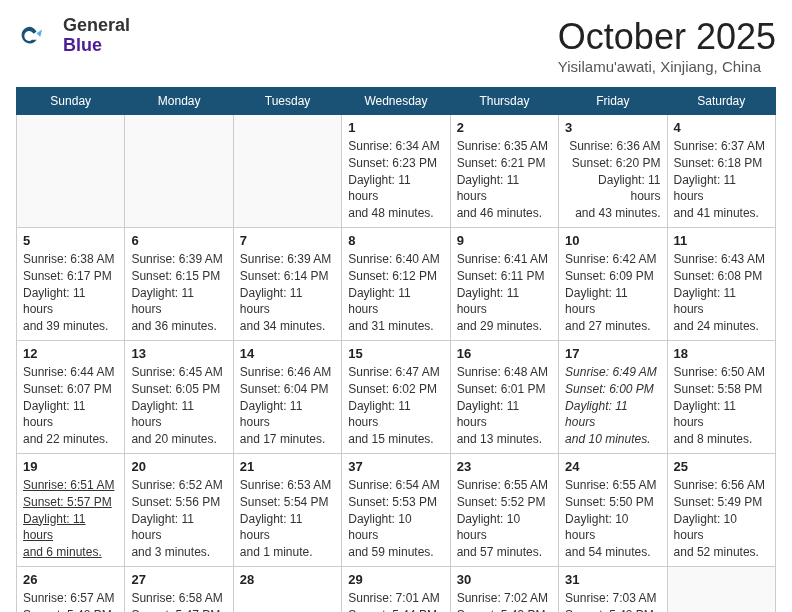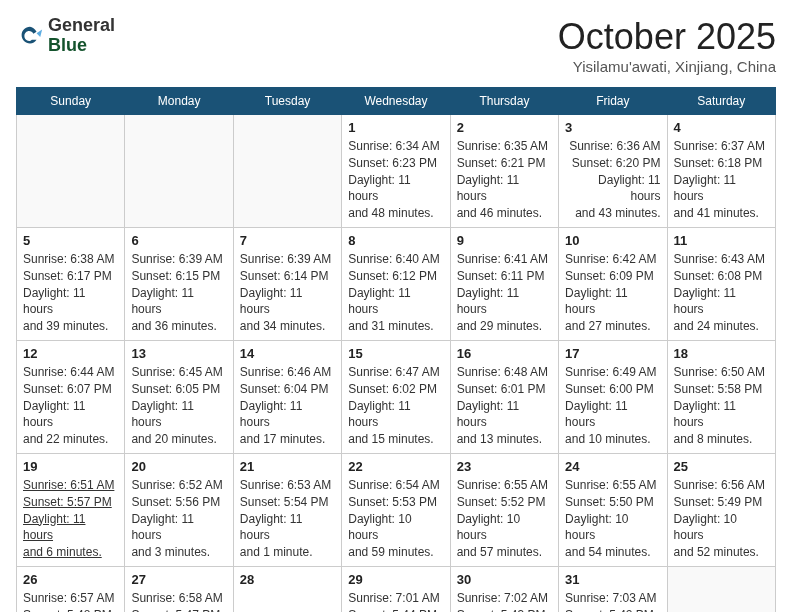--- a/index.html
+++ b/index.html
@@ -12,35 +12,35 @@
     }
     .header {
       display: flex;
       justify-content: space-between;
       align-items: flex-start;
       margin-bottom: 12px;
     }
     .logo {
       display: flex;
       align-items: center;
-      gap: 4px;
+      gap: 19px;
     }
     .logo-text {
       font-size: 18px;
       font-weight: bold;
       line-height: 1.1;
     }
     .logo-general { color: #333; }
-    .logo-blue { color: #14532d; }
+    .logo-blue { color: #4c1d95; }
     .logo-icon {
       width: 28px;
       height: 28px;
     }
     .title-block {
-      text-align: right;
+      text-align: left;
     }
     .month-title {
       font-size: 36px;
       font-weight: normal;
       color: #222;
     }
     .location {
       font-size: 15px;
       color: #555;
     }
@@ -232,21 +232,21 @@
         </td>
         <td>
           <div class="day-number">16</div>
           <div class="day-info" style="white-space: pre-line;">Sunrise: 6:48 AM
 Sunset: 6:01 PM
 Daylight: 11 hours
 and 13 minutes.</div>
         </td>
         <td>
           <div class="day-number">17</div>
-          <div class="day-info" style="white-space: pre-line;">Sunrise: 6:49 AM
+          <div class="day-info" style="white-space: pre-line; font-style: italic;">Sunrise: 6:49 AM
 Sunset: 6:00 PM
 Daylight: 11 hours
 and 10 minutes.</div>
         </td>
         <td>
           <div class="day-number">18</div>
           <div class="day-info" style="white-space: pre-line;">Sunrise: 6:50 AM
 Sunset: 5:58 PM
 Daylight: 11 hours
 and 8 minutes.</div>
@@ -268,21 +268,21 @@
 and 3 minutes.</div>
         </td>
         <td>
           <div class="day-number">21</div>
           <div class="day-info" style="white-space: pre-line;">Sunrise: 6:53 AM
 Sunset: 5:54 PM
 Daylight: 11 hours
 and 1 minute.</div>
         </td>
         <td>
-          <div class="day-number">22</div>
+          <div class="day-number">37</div>
           <div class="day-info" style="white-space: pre-line;">Sunrise: 6:54 AM
 Sunset: 5:53 PM
 Daylight: 10 hours
 and 59 minutes.</div>
         </td>
         <td>
           <div class="day-number">23</div>
           <div class="day-info" style="white-space: pre-line;">Sunrise: 6:55 AM
 Sunset: 5:52 PM
 Daylight: 10 hours

